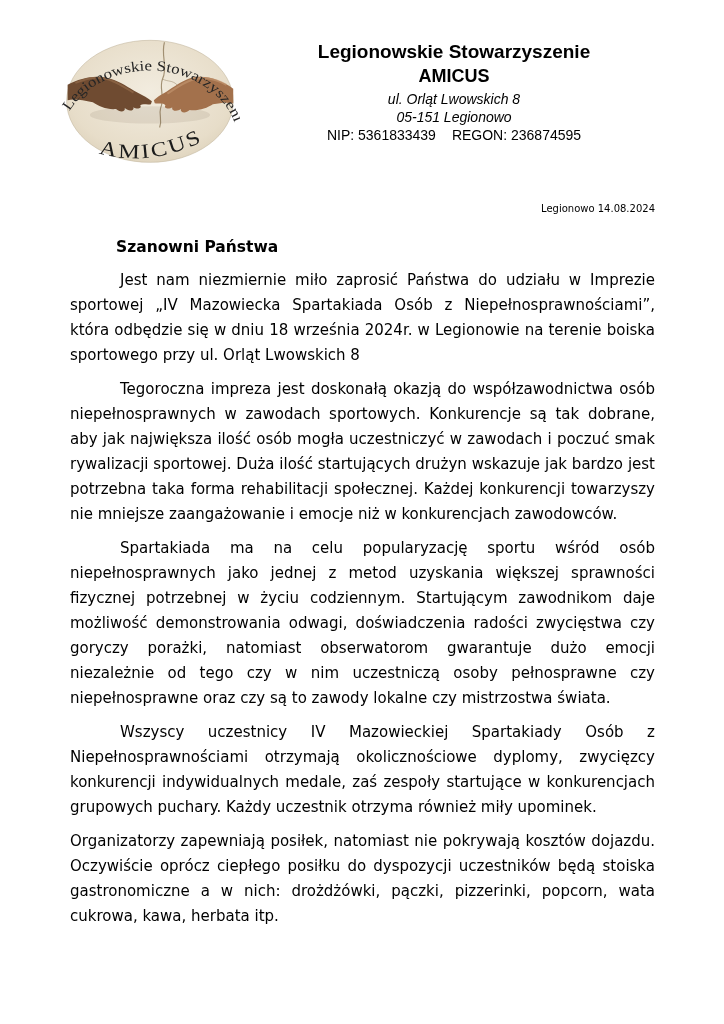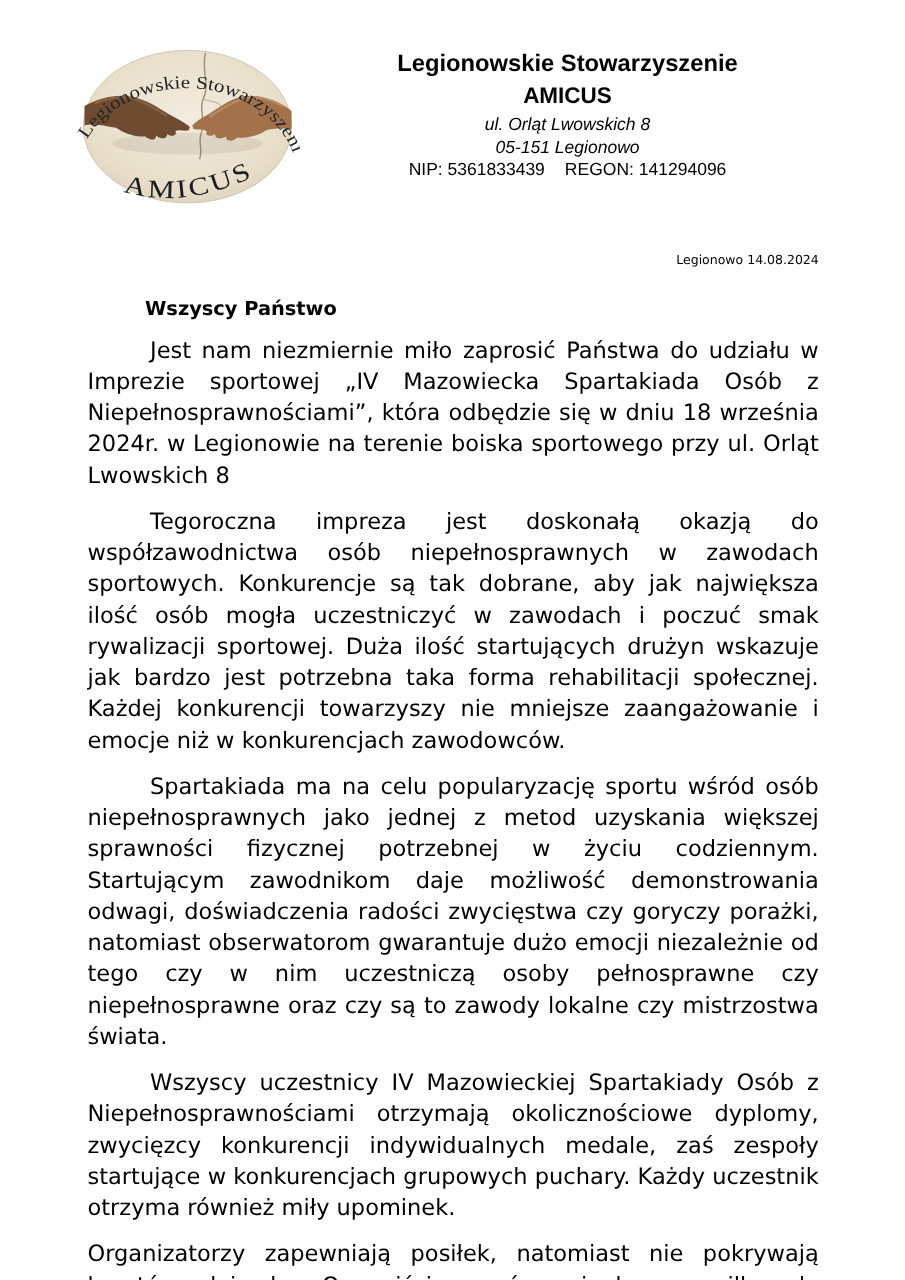--- a/index.html
+++ b/index.html
@@ -52,24 +52,24 @@
     top: 238px;
     left: 70px;
     right: 69px;
   }
   .salutation {
     font-size: 15.5px;
     font-weight: bold;
     margin: 0 0 12px 46px;
   }
   p.para {
-    font-size: 18px;
+    font-size: 15px;
     line-height: 25px;
     text-align: justify;
-    margin: 12px 0 9px 0;
+    margin: 0 0 9px 0;
   }
   p.para.indent { text-indent: 50px; }
 </style>
 </head>
 <body>
 
 <div class="page">
 
   <header class="letterhead">
 
@@ -107,30 +107,30 @@
         </text>
       </svg>
     </div>
 
     <div class="org-block">
       <div class="org-name1">Legionowskie Stowarzyszenie</div>
       <div class="org-name2">AMICUS</div>
       <div class="org-address">ul. Orląt Lwowskich 8</div>
       <div class="org-address">05-151 Legionowo</div>
       <div class="org-registration">
-        <span>NIP: 5361833439</span><span class="reg-gap"></span><span>REGON: 141294096</span>
+        <span>NIP: 5361833439</span><span class="reg-gap"></span><span>REGON: 236874595</span>
       </div>
     </div>
 
   </header>
 
   <div class="dateline">Legionowo 14.08.2024</div>
 
   <main class="content">
-    <p class="salutation">Wszyscy Państwo</p>
+    <p class="salutation">Szanowni Państwa</p>
 
     <p class="para indent">Jest nam niezmiernie miło zaprosić Państwa do udziału w Imprezie sportowej „IV Mazowiecka Spartakiada Osób z Niepełnosprawnościami”, która odbędzie się w dniu 18 września 2024r. w Legionowie na terenie boiska sportowego przy ul. Orląt Lwowskich 8</p>
     <p class="para indent">Tegoroczna impreza jest doskonałą okazją do współzawodnictwa osób niepełnosprawnych w zawodach sportowych. Konkurencje są tak dobrane, aby jak największa ilość osób mogła uczestniczyć w zawodach i poczuć smak rywalizacji sportowej. Duża ilość startujących drużyn wskazuje jak bardzo jest potrzebna taka forma rehabilitacji społecznej. Każdej konkurencji towarzyszy nie mniejsze zaangażowanie i emocje niż w konkurencjach zawodowców.</p>
     <p class="para indent">Spartakiada ma na celu popularyzację sportu wśród osób niepełnosprawnych jako jednej z metod uzyskania większej sprawności fizycznej potrzebnej w życiu codziennym. Startującym zawodnikom daje możliwość demonstrowania odwagi, doświadczenia radości zwycięstwa czy goryczy porażki, natomiast obserwatorom gwarantuje dużo emocji niezależnie od tego czy w nim uczestniczą osoby pełnosprawne czy niepełnosprawne oraz czy są to zawody lokalne czy mistrzostwa świata.</p>
     <p class="para indent">Wszyscy uczestnicy IV Mazowieckiej Spartakiady Osób z Niepełnosprawnościami otrzymają okolicznościowe dyplomy, zwycięzcy konkurencji indywidualnych medale, zaś zespoły startujące w konkurencjach grupowych puchary. Każdy uczestnik otrzyma również miły upominek.</p>
     <p class="para">Organizatorzy zapewniają posiłek, natomiast nie pokrywają kosztów dojazdu. Oczywiście oprócz ciepłego posiłku do dyspozycji uczestników będą stoiska gastronomiczne a w nich: drożdżówki, pączki, pizzerinki, popcorn, wata cukrowa, kawa, herbata itp.</p>
   </main>
 
 </div>
 

